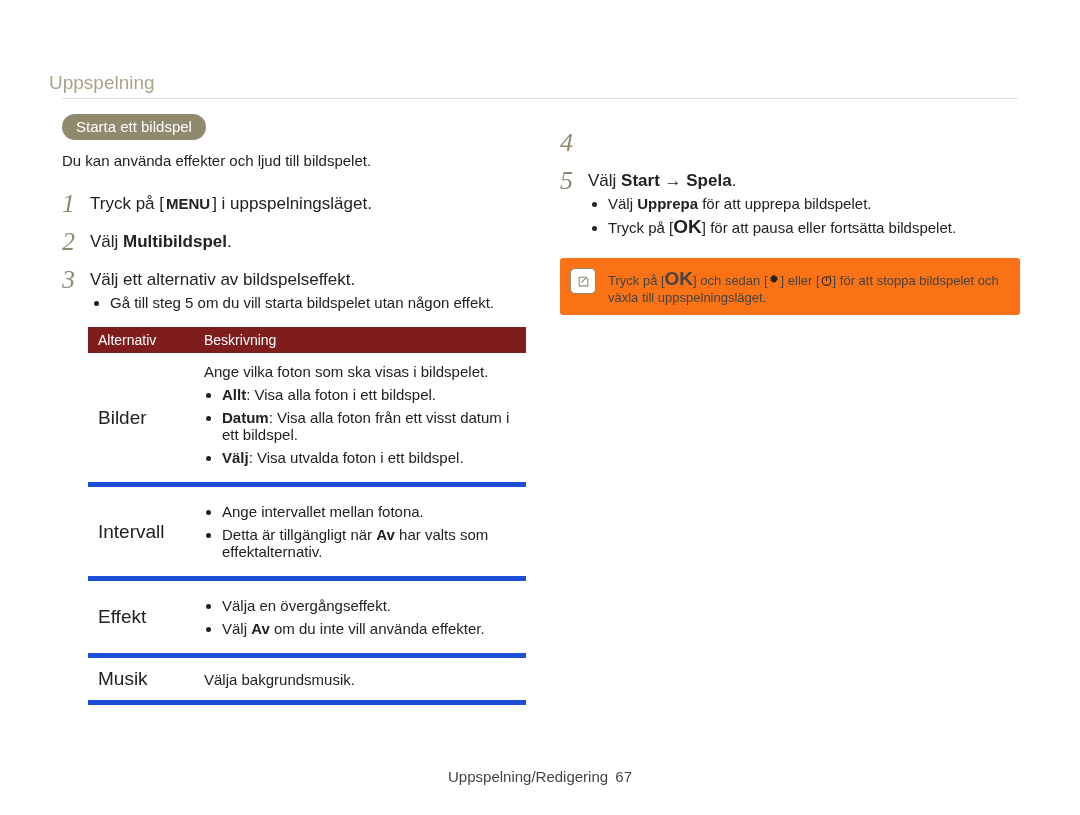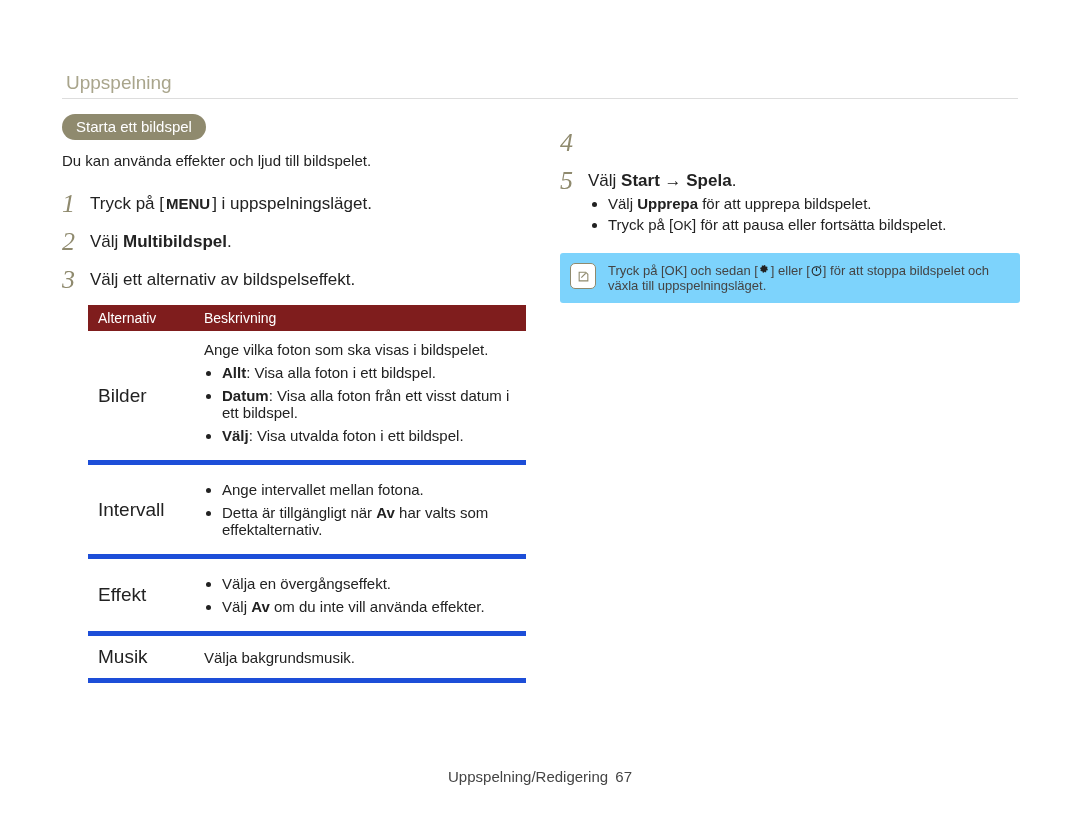--- a/index.html
+++ b/index.html
@@ -14,21 +14,21 @@
     position: relative;
   }
   .page {
     position: relative;
     width: 1080px;
     height: 815px;
   }
   .header-title {
     position: absolute;
     top: 72px;
-    left: 66px;
+    left: 49px;
     font-size: 19px;
     color: #a9a58c;
     font-weight: 400;
   }
   .hr-top {
     position: absolute;
     top: 98px;
     left: 62px;
     width: 956px;
     border-top: 1px solid #ddd;
@@ -126,21 +126,21 @@
   table.opts ul {
     list-style: disc;
     margin: 0;
     padding-left: 18px;
   }
   table.opts ul li { margin: 6px 0; }
 
   .note-box {
     display: flex;
     align-items: flex-start;
-    background: #7dd3fc;
+    background: #f97316;
     border-radius: 3px;
     padding: 10px 14px 10px 10px;
     margin-top: 16px;
     font-size: 13px;
     color: #444;
   }
   .note-icon {
     flex: 0 0 auto;
     width: 24px;
     height: 24px;
@@ -149,22 +149,22 @@
     display: flex;
     align-items: center;
     justify-content: center;
     margin-right: 12px;
     font-weight: bold;
     color: #8f8a6e;
     font-size: 14px;
     background: #fff;
   }
   .ok-glyph, .inline-icon {
-    font-weight: normal;
-    font-size: 13px;
+    font-weight: bold;
+    font-size: 19px;
     vertical-align: baseline;
   }
   .inline-svg {
     display: inline-block;
     vertical-align: -2px;
     width: 13px;
     height: 13px;
   }
   .footer {
     position: absolute;
@@ -199,20 +199,23 @@
       <div class="step-num">2</div>
       <div class="step-body">
         <span>Välj </span><b>Multibildspel</b><span>.</span>
       </div>
     </div>
 
     <div class="step">
       <div class="step-num">3</div>
       <div class="step-body">
         <div class="line">Välj ett alternativ av bildspelseffekt.</div>
+        <ul class="sub">
+          <li>Gå till steg 5 om du vill starta bildspelet utan någon effekt.</li>
+        </ul>
       </div>
     </div>
 
     <table class="opts">
       <thead>
         <tr>
           <th>Alternativ</th>
           <th>Beskrivning</th>
         </tr>
       </thead>

